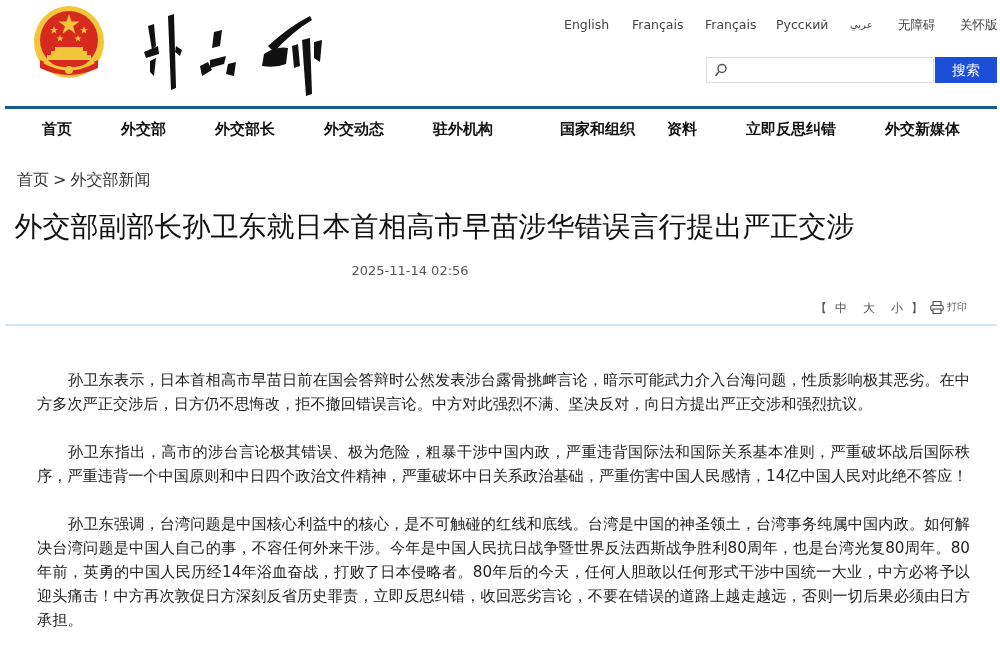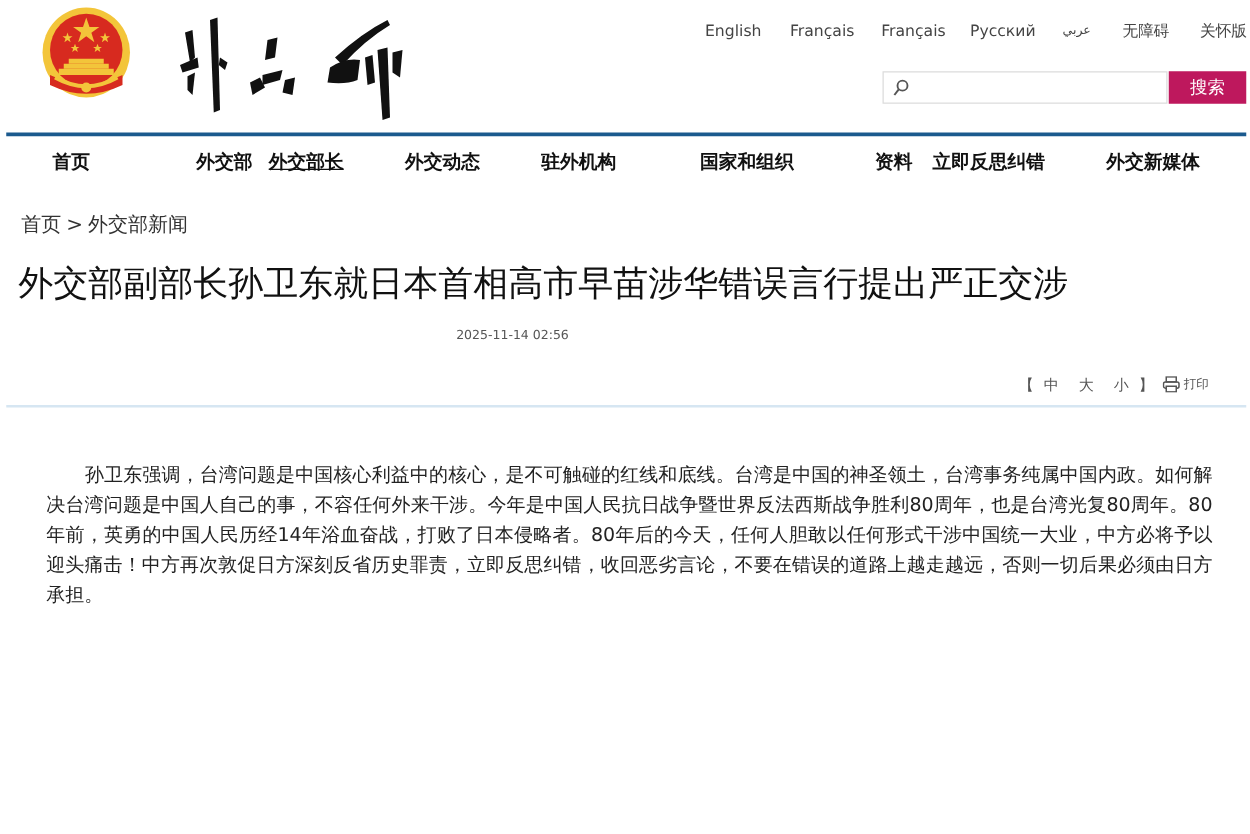--- a/index.html
+++ b/index.html
@@ -8,33 +8,33 @@
 
   
   .header { position: absolute; left: 0; top: 0; width: 1000px; height: 124px; }
   .emblem { position: absolute; left: 32px; top: 4px; width: 74px; height: 78px; }
   .calligraphy { position: absolute; left: 140px; top: 6px; width: 200px; height: 90px; }
   .lang-bar { position: absolute; top: 17px; right: 2px; display: flex; gap: 0; font-size: 12.5px; color: #444; }
   .lang-bar span { display: inline-block; cursor: pointer; }
   .search-box { position: absolute; left: 706px; top: 57px; width: 228px; height: 26px; border: 1px solid #dcdcdc; background: #fff; }
   .search-icon { position: absolute; left: 6px; top: 4px; width: 16px; height: 16px; }
   .search-input { position: absolute; left: 26px; top: 2px; width: 196px; height: 20px; border: none; outline: none; font-size: 12px; background: transparent; }
-  .search-button { position: absolute; left: 935px; top: 57px; width: 62px; height: 26px; background: #be185d; color: #fff; font-size: 14px; border: none; text-align: center; line-height: 26px; cursor: pointer; }
+  .search-button { position: absolute; left: 935px; top: 57px; width: 62px; height: 26px; background: #1d4ed8; color: #fff; font-size: 14px; border: none; text-align: center; line-height: 26px; cursor: pointer; }
 
   .top-rule { position: absolute; left: 5px; top: 106px; width: 992px; height: 3px; background: #1b5a8e; }
 
   
   .nav { position: absolute; left: 0; top: 109px; width: 1000px; height: 44px; }
   .nav-item { position: absolute; top: 11px; font-size: 15px; font-weight: bold; color: #111; cursor: pointer; white-space: nowrap; }
 
   .breadcrumb { position: absolute; left: 17px; top: 170px; font-size: 16px; color: #333; }
   .breadcrumb .sep { margin: 0 4px; }
 
   .title { position: absolute; left: 0; top: 208px; width: 869px; text-align: center; font-size: 28px; color: #111; font-weight: normal; letter-spacing: 0; }
-  .date { position: absolute; left: 0; top: 263px; width: 820px; text-align: center; font-size: 10px; color: #555; }
+  .date { position: absolute; left: 0; top: 263px; width: 820px; text-align: center; font-size: 13px; color: #555; }
 
   .font-tools { position: absolute; left: 815px; top: 300px; font-size: 12px; color: #555; display: flex; align-items: center; }
   .font-tools .br { color: #555; }
   .font-tools .sz { margin: 0 8px; cursor: pointer; }
   .print { position: absolute; left: 930px; top: 300px; font-size: 10px; color: #555; display: flex; align-items: center; gap: 3px; cursor: pointer; }
 
   .content-rule { position: absolute; left: 5px; top: 324px; width: 992px; height: 2px; background: #d6e6f2; }
 
   .article { position: absolute; left: 37px; top: 368px; width: 933px; font-size: 15.2px; line-height: 24px; color: #222; }
   .article p { text-indent: 31px; margin-bottom: 24px; text-align: justify; }
@@ -96,26 +96,26 @@
     </svg>
     <input class="search-input" type="text" placeholder="" style="">
   </div>
   <div class="search-button">搜索</div>
 </div>
 
 <div class="top-rule"></div>
 
 <nav class="nav">
   <span class="nav-item" style="left:42px;">首页</span>
-  <span class="nav-item" style="left:121px;margin-left:36px;">外交部</span>
-  <span class="nav-item" style="left:215px;text-decoration:underline;">外交部长</span>
+  <span class="nav-item" style="left:121px;">外交部</span>
+  <span class="nav-item" style="left:215px;">外交部长</span>
   <span class="nav-item" style="left:324px;">外交动态</span>
   <span class="nav-item" style="left:433px;">驻外机构</span>
   <span class="nav-item" style="left:543px;padding-left:17px;">国家和组织</span>
-  <span class="nav-item" style="left:700px;">资料</span>
+  <span class="nav-item" style="left:667px;">资料</span>
   <span class="nav-item" style="left:746px;">立即反思纠错</span>
   <span class="nav-item" style="left:885px;">外交新媒体</span>
 </nav>
 
 <div class="breadcrumb">
   <span>首页</span><span class="sep">&gt;</span><span>外交部新闻</span>
 </div>
 
 <h1 class="title">外交部副部长孙卫东就日本首相高市早苗涉华错误言行提出严正交涉</h1>
 <div class="date">2025-11-14 02:56</div>
@@ -132,14 +132,16 @@
     <rect x="3" y="0.5" width="8" height="4" fill="none" stroke="#555" stroke-width="1.2"></rect>
     <rect x="0.8" y="4.5" width="12.4" height="5" rx="1.5" fill="none" stroke="#555" stroke-width="1.2"></rect>
     <rect x="3" y="8" width="8" height="4.5" fill="#fff" stroke="#555" stroke-width="1.2"></rect>
   </svg>
   <span>打印</span>
 </div>
 
 <div class="content-rule"></div>
 
 <div class="article">
+  <p>孙卫东表示，日本首相高市早苗日前在国会答辩时公然发表涉台露骨挑衅言论，暗示可能武力介入台海问题，性质影响极其恶劣。在中方多次严正交涉后，日方仍不思悔改，拒不撤回错误言论。中方对此强烈不满、坚决反对，向日方提出严正交涉和强烈抗议。</p>
+  <p>孙卫东指出，高市的涉台言论极其错误、极为危险，粗暴干涉中国内政，严重违背国际法和国际关系基本准则，严重破坏战后国际秩序，严重违背一个中国原则和中日四个政治文件精神，严重破坏中日关系政治基础，严重伤害中国人民感情，14亿中国人民对此绝不答应！</p>
   <p>孙卫东强调，台湾问题是中国核心利益中的核心，是不可触碰的红线和底线。台湾是中国的神圣领土，台湾事务纯属中国内政。如何解决台湾问题是中国人自己的事，不容任何外来干涉。今年是中国人民抗日战争暨世界反法西斯战争胜利80周年，也是台湾光复80周年。80年前，英勇的中国人民历经14年浴血奋战，打败了日本侵略者。80年后的今天，任何人胆敢以任何形式干涉中国统一大业，中方必将予以迎头痛击！中方再次敦促日方深刻反省历史罪责，立即反思纠错，收回恶劣言论，不要在错误的道路上越走越远，否则一切后果必须由日方承担。</p>
 </div>
 
 </body></html>

